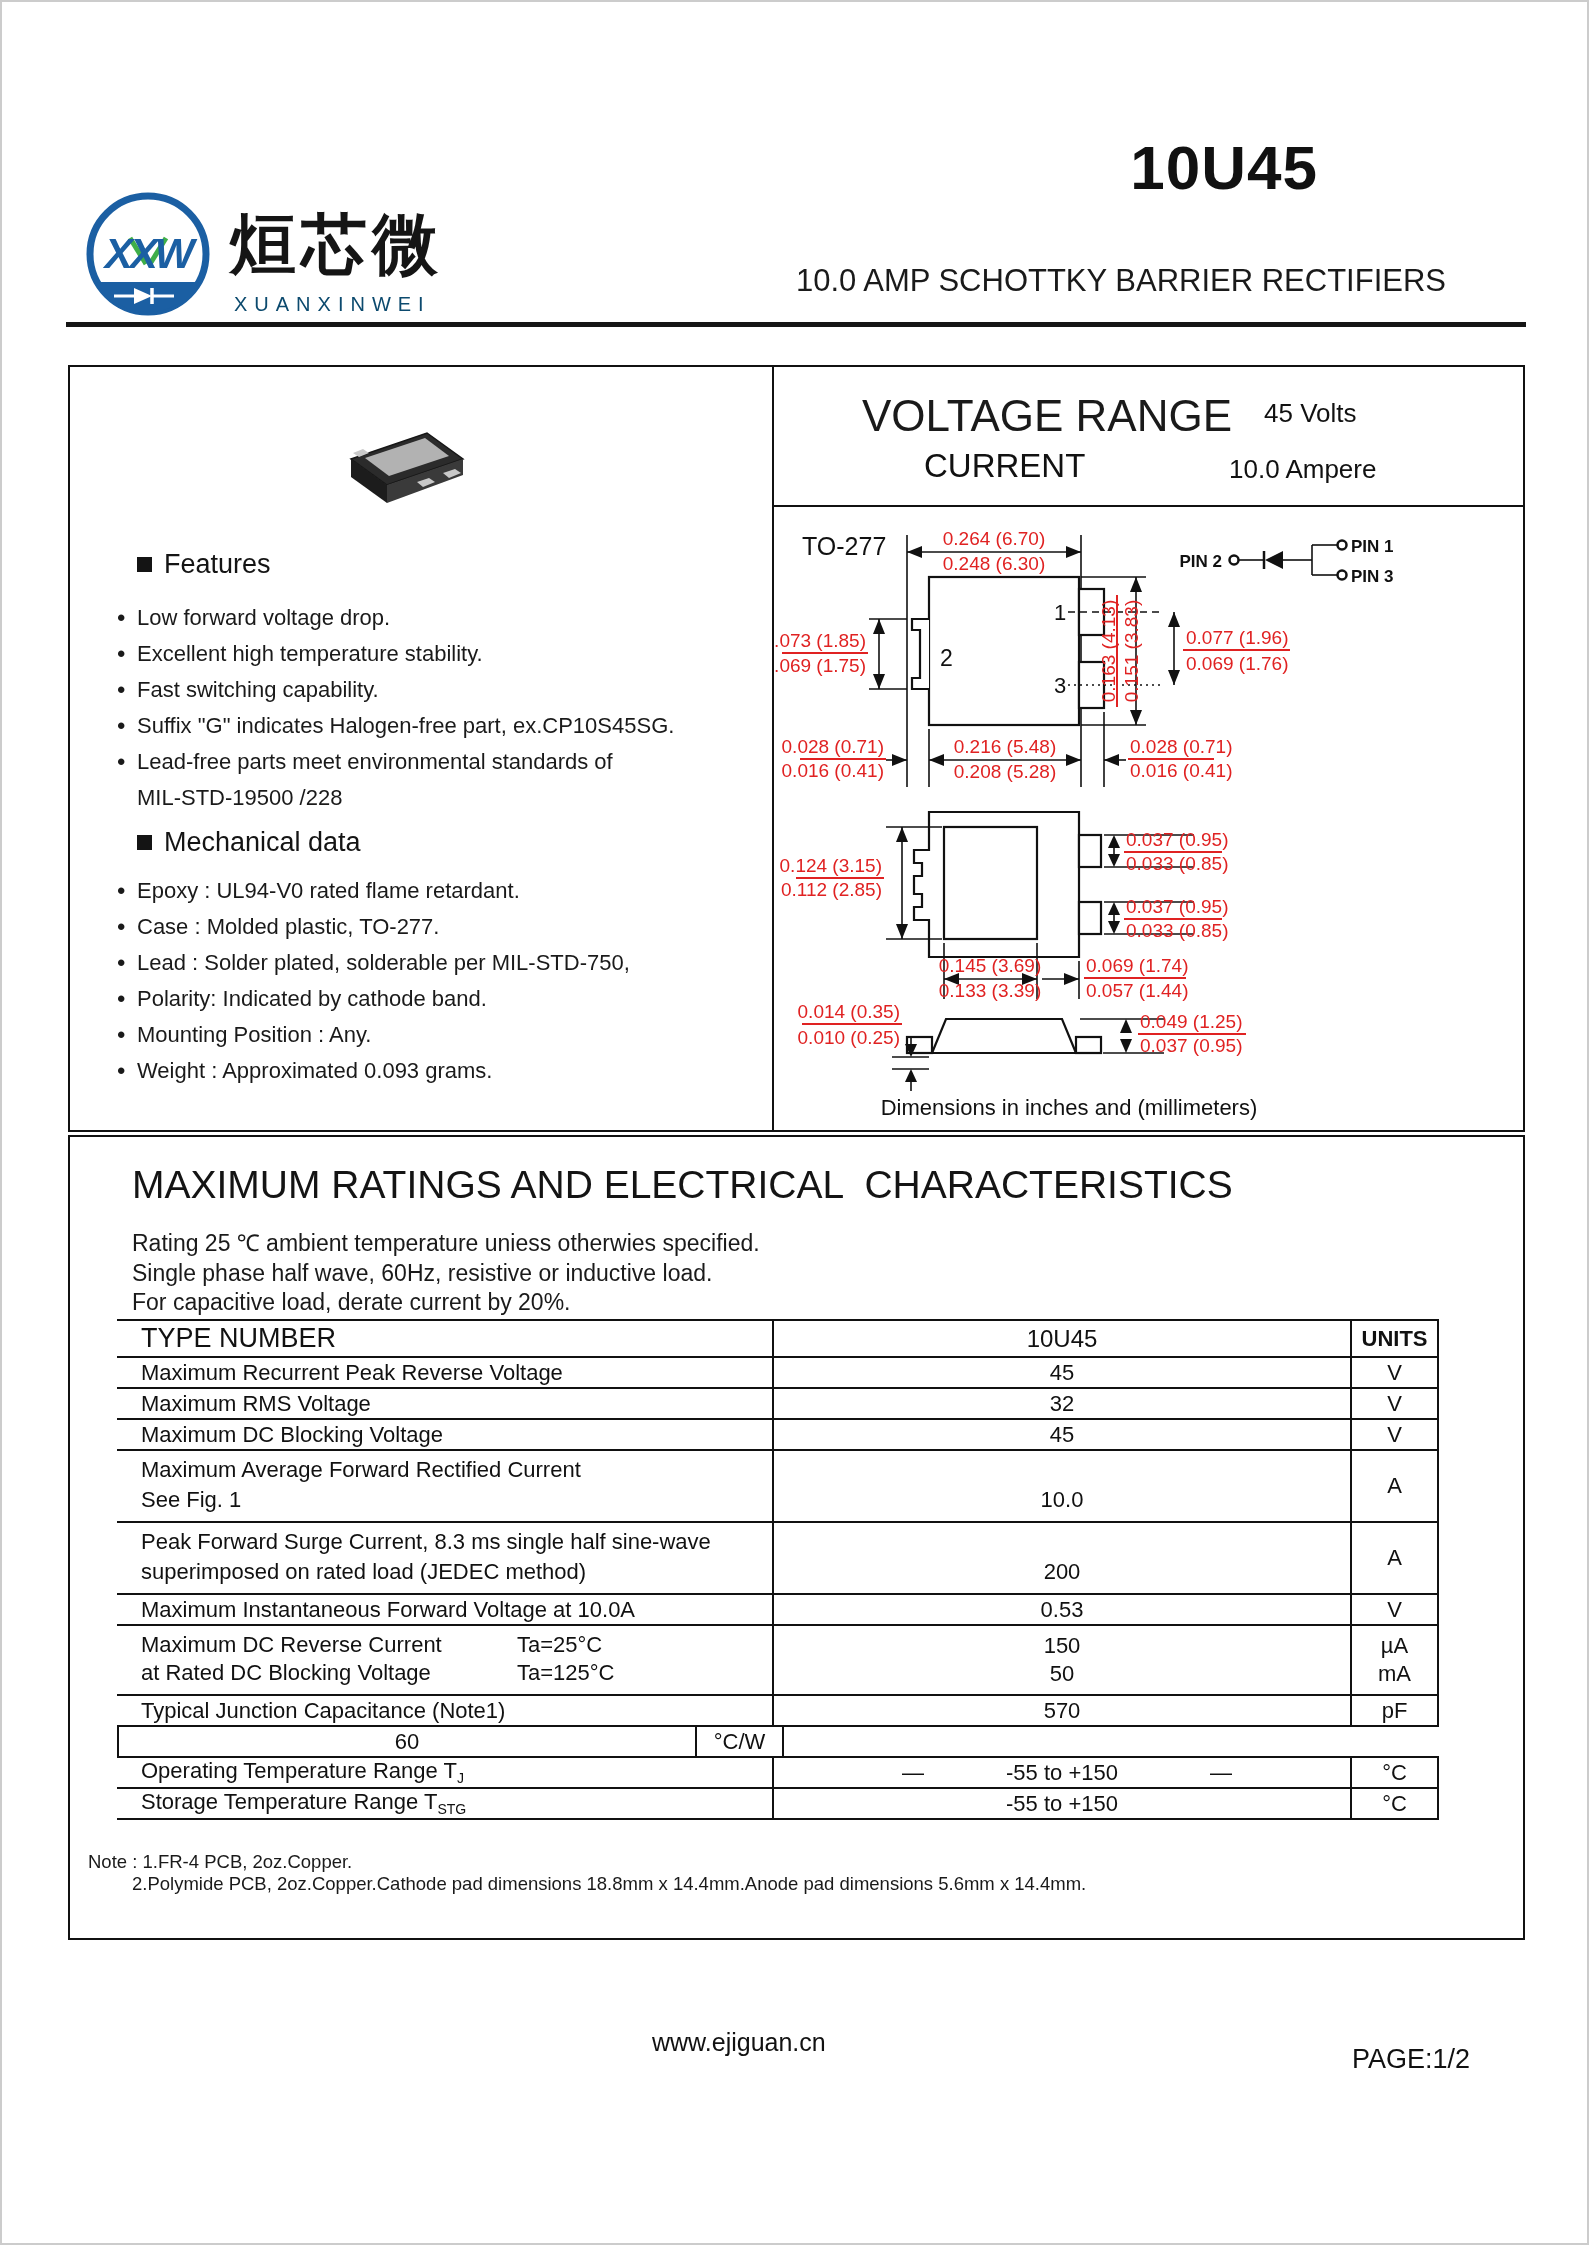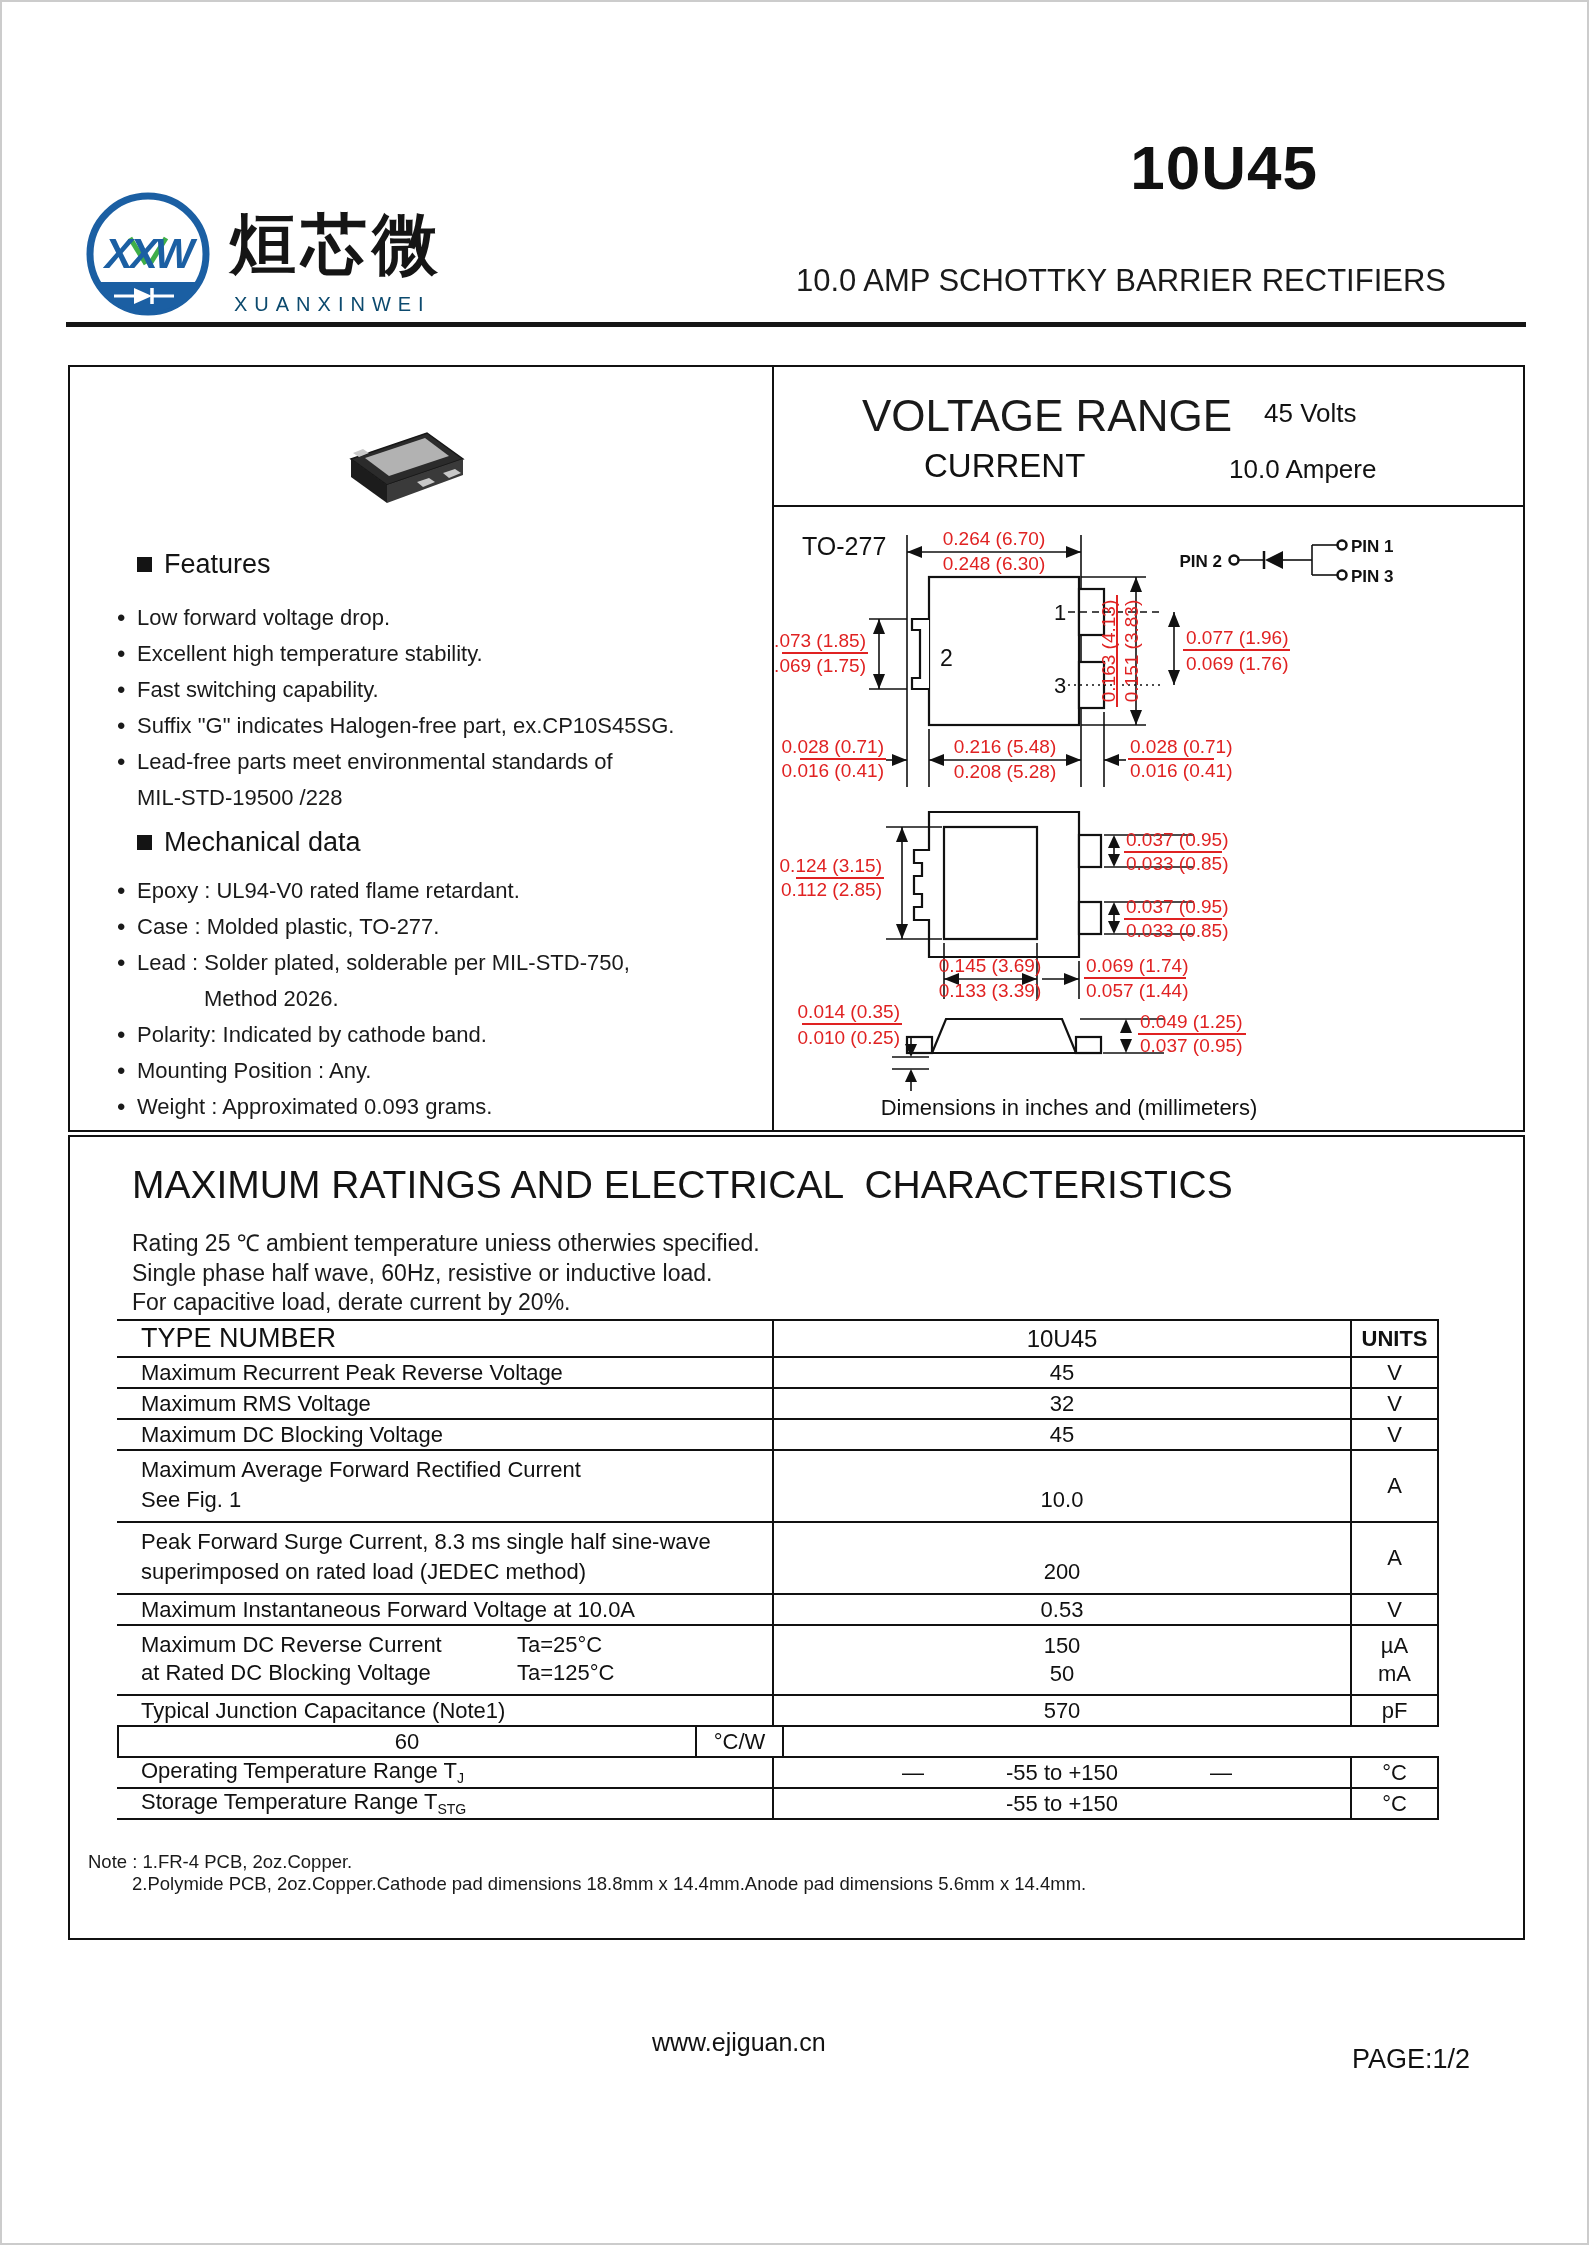--- a/index.html
+++ b/index.html
@@ -128,21 +128,20 @@
         </div>
 
       <div class="abs sec-title" id="mech-title">
         <span class="sec-square"></span>
         <span>Mechanical data</span>
       </div>
       <div class="abs" id="mech-list">
           <div class="li"><span class="dot">•</span><span>Epoxy : UL94-V0 rated flame retardant.</span></div>
           <div class="li"><span class="dot">•</span><span>Case : Molded plastic, TO-277.</span></div>
           <div class="li"><span class="dot">•</span><span>Lead : Solder plated, solderable per MIL-STD-750,</span></div>
-          <div class="li nob ind"><span class="dot">•</span><span>Method 2026.</span></div>
           <div class="li"><span class="dot">•</span><span>Polarity: Indicated by cathode band.</span></div>
           <div class="li"><span class="dot">•</span><span>Mounting Position : Any.</span></div>
           <div class="li"><span class="dot">•</span><span>Weight : Approximated 0.093 grams.</span></div>
         </div>
     </div>
 
     <div id="box1-right">
 
       <svg id="drawing-svg" viewBox="0 0 753 767">
 

